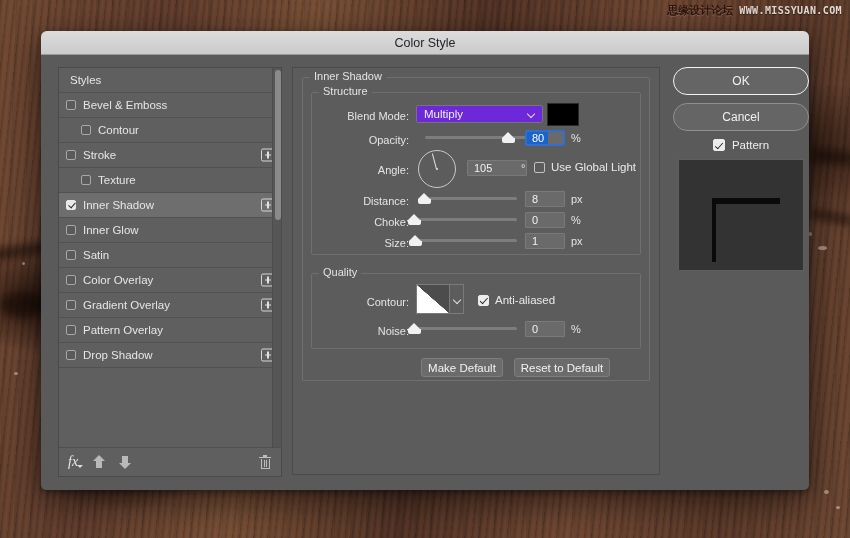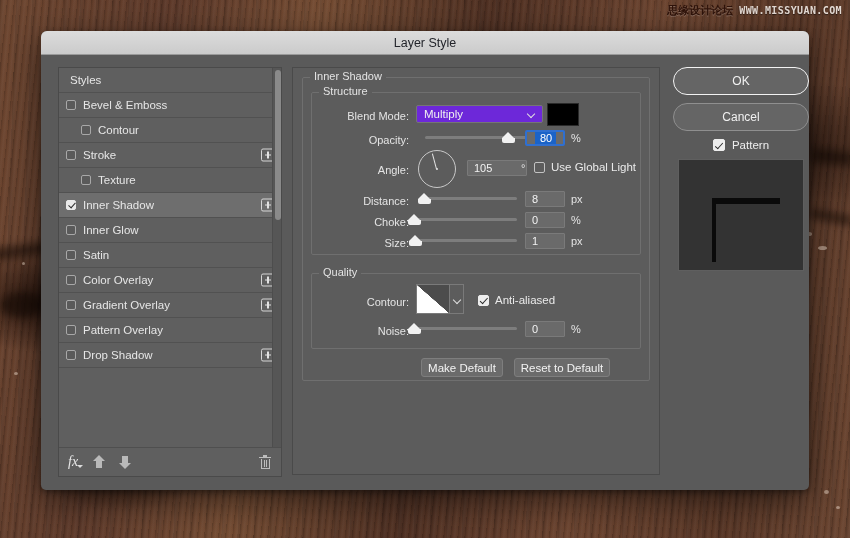--- a/index.html
+++ b/index.html
@@ -192,21 +192,21 @@
   .swatch{
     position:absolute;background:#000;border:1px solid #2a2a2a;box-sizing:border-box;
   }
 
   .numfield{
     position:absolute;background:#6a6a6a;border:1px solid #7a7a7a;border-radius:1px;
     box-sizing:border-box;font-size:11px;color:#f2f2f2;
     display:flex;align-items:center;padding-left:6px;
   }
   .numfield.focused{
-    background:#6a6a6a;border:2px solid #2f6fd0;border-radius:2px;padding-left:8px;align-items:center;
+    background:#6a6a6a;border:2px solid #2f6fd0;border-radius:2px;padding-left:0;align-items:center;
   }
   .numfield.focused .sel{
     background:#1a63c8;color:#ffffff;padding:0 4px 0 5px;height:100%;
     display:flex;align-items:center;
   }
   .unit{
     position:absolute;font-size:11px;color:#e4e4e4;
   }
 
   .slider{
@@ -335,21 +335,21 @@
   <div class="bg-light-fleck" style="left:818px;top:246px;width:9px;height:4px;"></div>
 
   <div class="watermark">
     <span class="wm-cn">思缘设计论坛</span>
     <span class="wm-en">WWW.MISSYUAN.COM</span>
   </div>
 
   <div class="dialog">
 
     <div class="titlebar">
-      <span class="title">Layer Style</span>
+      <span class="title">Color Style</span>
     </div>
 
     <div class="body">
 
       <div class="styles-panel">
         <div class="styles-scroll">
 
           <div class="style-row header">
             <span class="label">Styles</span>
           </div>

